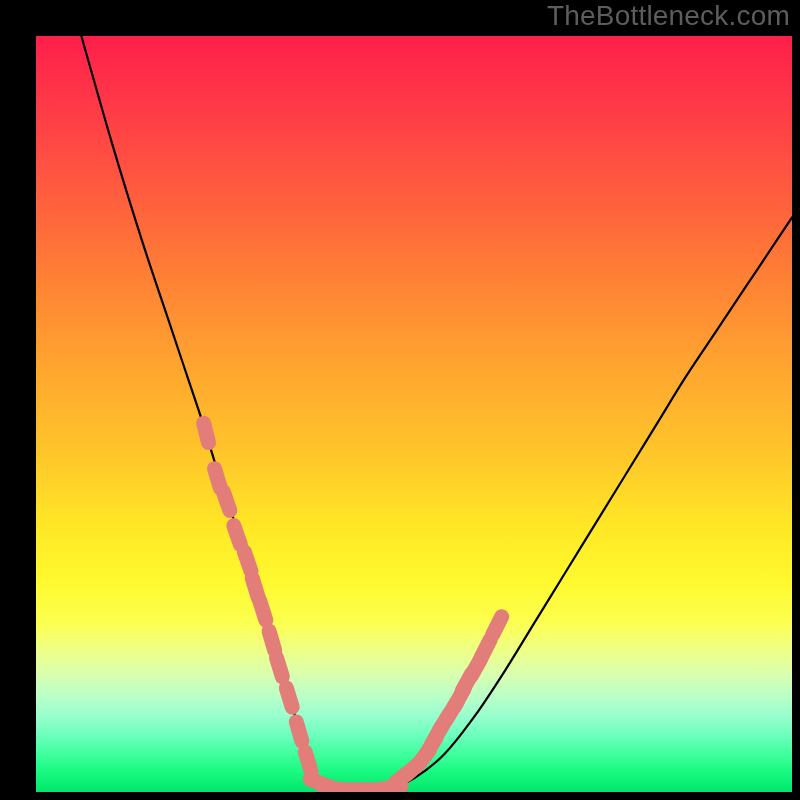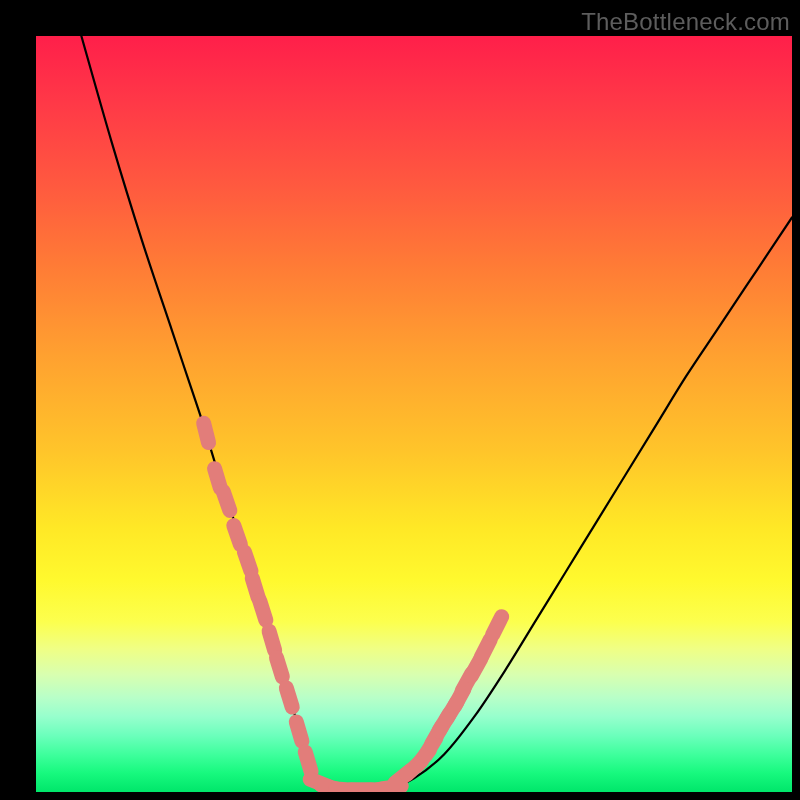--- a/index.html
+++ b/index.html
@@ -54,24 +54,24 @@
   }
   .svg-layer {
     position: absolute;
     left: 0;
     top: 0;
     width: 100%;
     height: 100%;
   }
   .watermark {
     position: absolute;
-    top: 8px;
+    top: 0;
     right: 10px;
     color: #5d5d5d;
-    font-size: 24px;
+    font-size: 28px;
     font-weight: 400;
     letter-spacing: 0.2px;
     user-select: none;
   }
 </style>
 </head>
 <body>
 
 <div class="frame">
   <div class="watermark">TheBottleneck.com</div>

